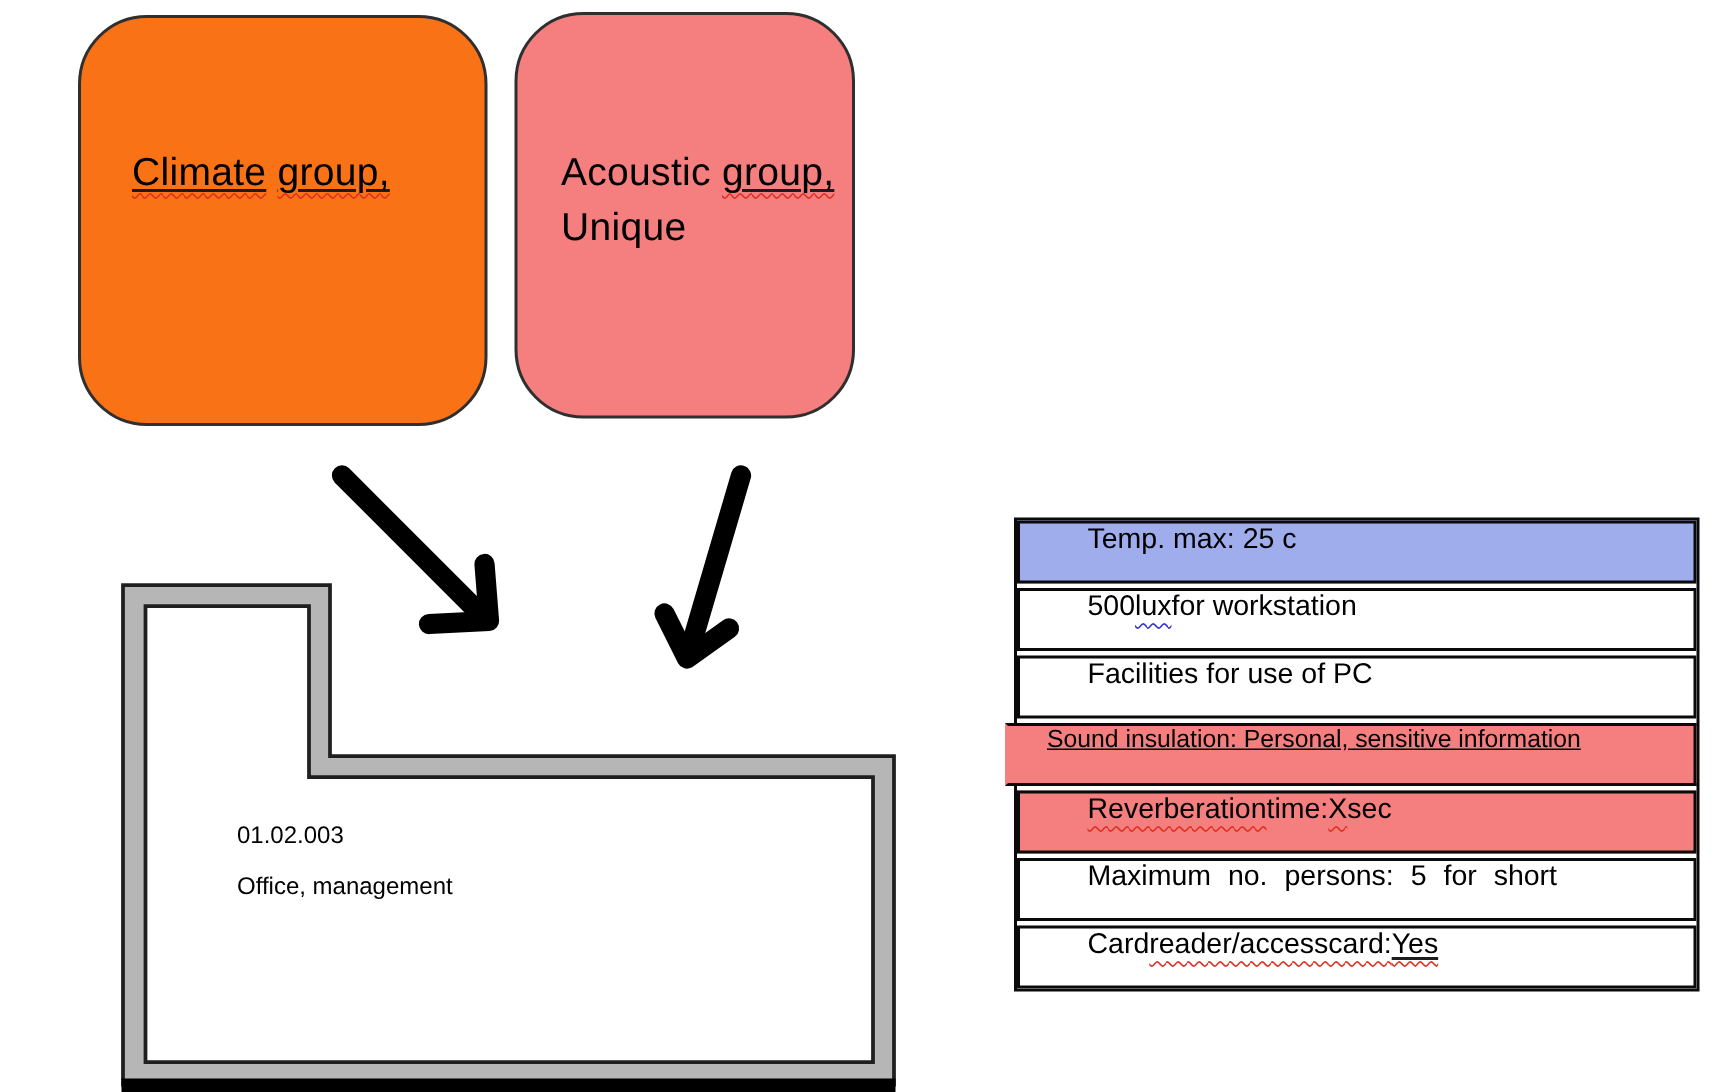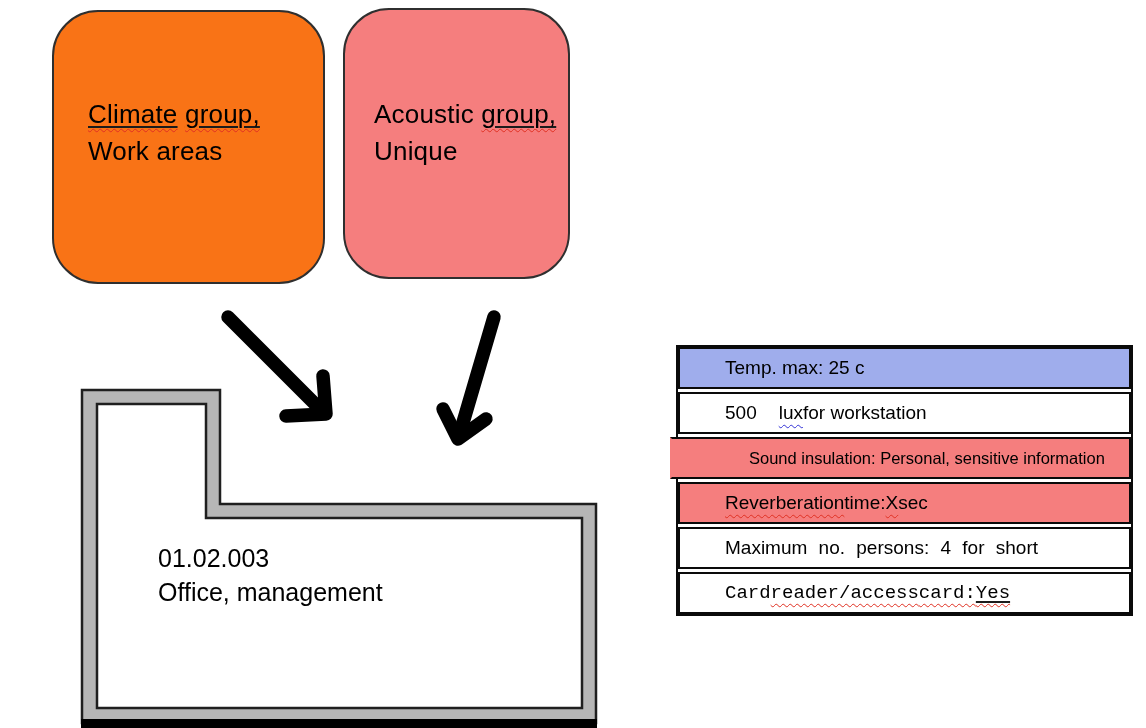--- a/index.html
+++ b/index.html
@@ -13,49 +13,48 @@
   .gbox-text{font-size:26px;line-height:37px;letter-spacing:0.2px;}
   .gbox.blue .gbox-text{padding:84px 0 0 34px;}
   .gbox.red  .gbox-text{padding:86px 0 0 29px;}
 
   
   .u{text-decoration-line:underline;text-decoration-style:solid;text-decoration-color:#1c1c1c;
      text-decoration-thickness:1.5px;text-underline-offset:3px;}
   .sq-red{text-decoration-line:underline;text-decoration-style:wavy;text-decoration-color:#e03022;
      text-decoration-thickness:1px;text-underline-offset:5px;}
   .sq-blue{text-decoration-line:underline;text-decoration-style:wavy;text-decoration-color:#3333d6;
-     text-decoration-thickness:1px;text-underline-offset:5px;margin-left:22px;}
+     text-decoration-thickness:1px;text-underline-offset:5px;}
 
   
   .layer{position:absolute;left:0;top:0;width:1146px;height:728px;}
 
   
-  .room-label{position:absolute;left:158px;top:541px;font-size:25px;line-height:34px;}
+  .room-label{position:absolute;left:158px;top:541px;font-size:16px;line-height:34px;}
 
   
   .rtable{position:absolute;left:676px;top:345px;width:453px;border:2px solid #0a0a0a;background:#fff;}
   .trow{box-sizing:border-box;height:42px;border:2px solid #0a0a0a;margin:0 0 3px 0;
-        display:flex;align-items:center;padding-left:45px;font-size:19px;background:#fff;
+        display:flex;align-items:flex-start;padding-left:45px;font-size:19px;background:#fff;
         white-space:nowrap;}
-  .trow:last-child{margin-bottom:0;font-family:Liberation Mono, monospace;}
+  .trow:last-child{margin-bottom:0;}
   .trow[data-style~="blue"]{background:#9fadec;}
   .trow[data-style~="red"]{background:#f57e7e;}
   .trow[data-style~="small"]{font-size:16.5px;}
   .trow[data-style~="spaced"]{word-spacing:6px;}
-  .trow[data-style~="overhang"]{margin-left:-8px;padding-left:77px;border-left-color:#f57e7e;}
+  .trow[data-style~="overhang"]{margin-left:-8px;padding-left:26px;border-left-color:#f57e7e;text-decoration:underline;}
 </style>
 </head>
 <body>
 
 <div class="canvas">
 
   <div class="gbox blue">
     <div class="gbox-text">
       <div><span class="u"><span class="sq-red">Climate</span></span><span> </span><span class="u"><span class="sq-red">group,</span></span></div>
-      <div><span>Work areas</span></div>
     </div>
   </div>
 
   <div class="gbox red">
     <div class="gbox-text">
       <div><span>Acoustic </span><span class="u"><span class="sq-red">group,</span></span></div>
       <div><span>Unique</span></div>
     </div>
   </div>
 
@@ -85,31 +84,34 @@
 
   <div class="rtable">
     <div class="trow" data-style="blue">
         <span>Temp. max: 25 c</span>
       </div>
     <div class="trow" data-style="white">
         <span>500 </span>
         <span><span class="sq-blue">lux</span></span>
         <span> for workstation</span>
       </div>
+    <div class="trow" data-style="white">
+        <span>Facilities for use of PC</span>
+      </div>
     <div class="trow" data-style="red small overhang">
         <span>Sound insulation: Personal, sensitive information</span>
       </div>
     <div class="trow" data-style="red">
         <span><span class="sq-red">Reverberation</span></span>
         <span> time: </span>
         <span><span class="sq-red">X</span></span>
         <span> sec</span>
       </div>
     <div class="trow" data-style="white spaced">
-        <span>Maximum no. persons: 4 for short</span>
+        <span>Maximum no. persons: 5 for short</span>
       </div>
     <div class="trow" data-style="white">
         <span>Card </span>
         <span><span class="sq-red">reader/access</span></span>
         <span> </span>
         <span><span class="sq-red">card:</span></span>
         <span> </span>
         <span class="u"><span class="sq-red">Yes</span></span>
       </div>
   </div>

